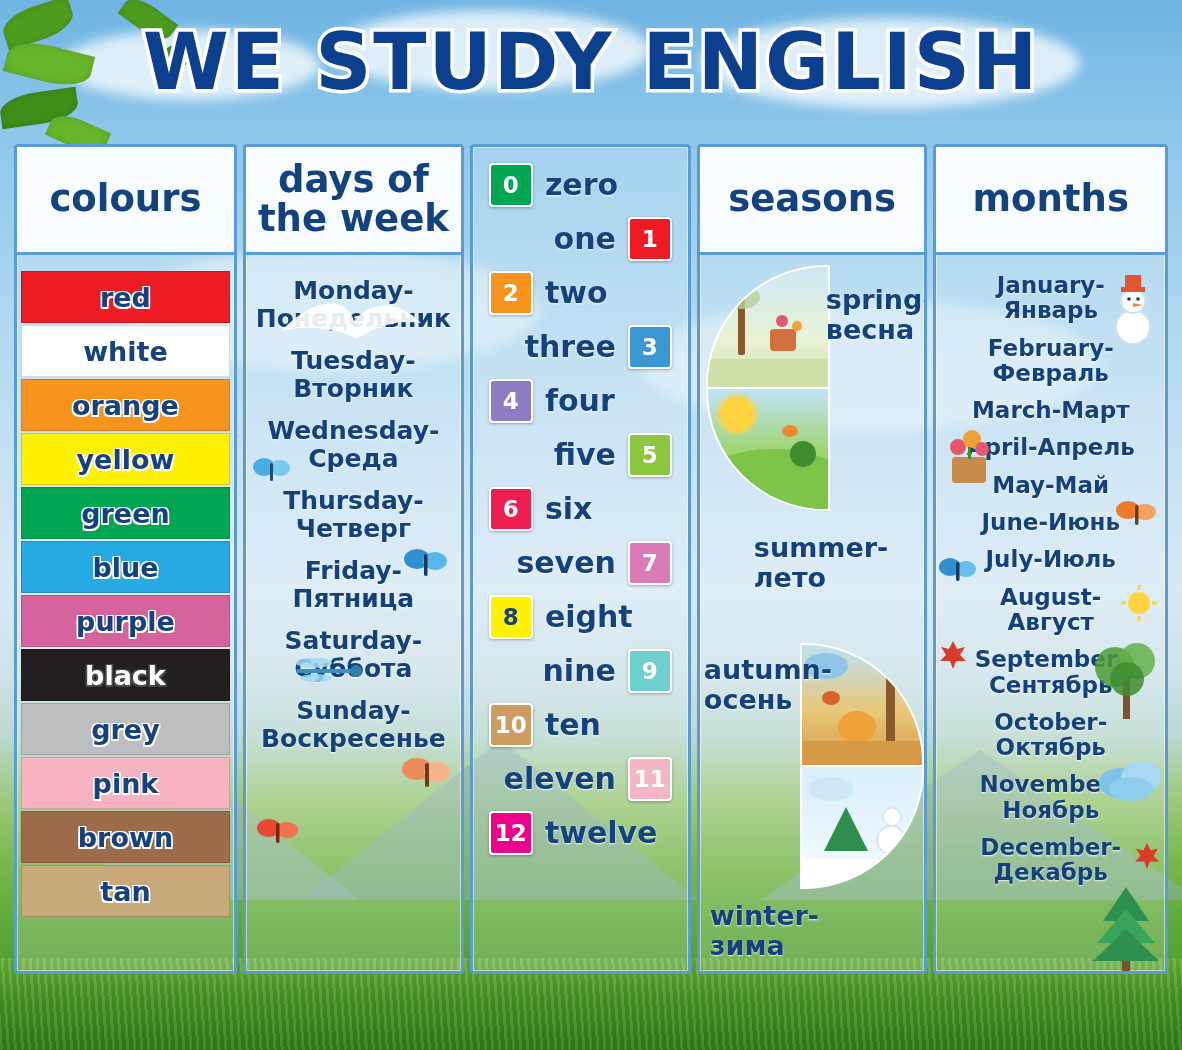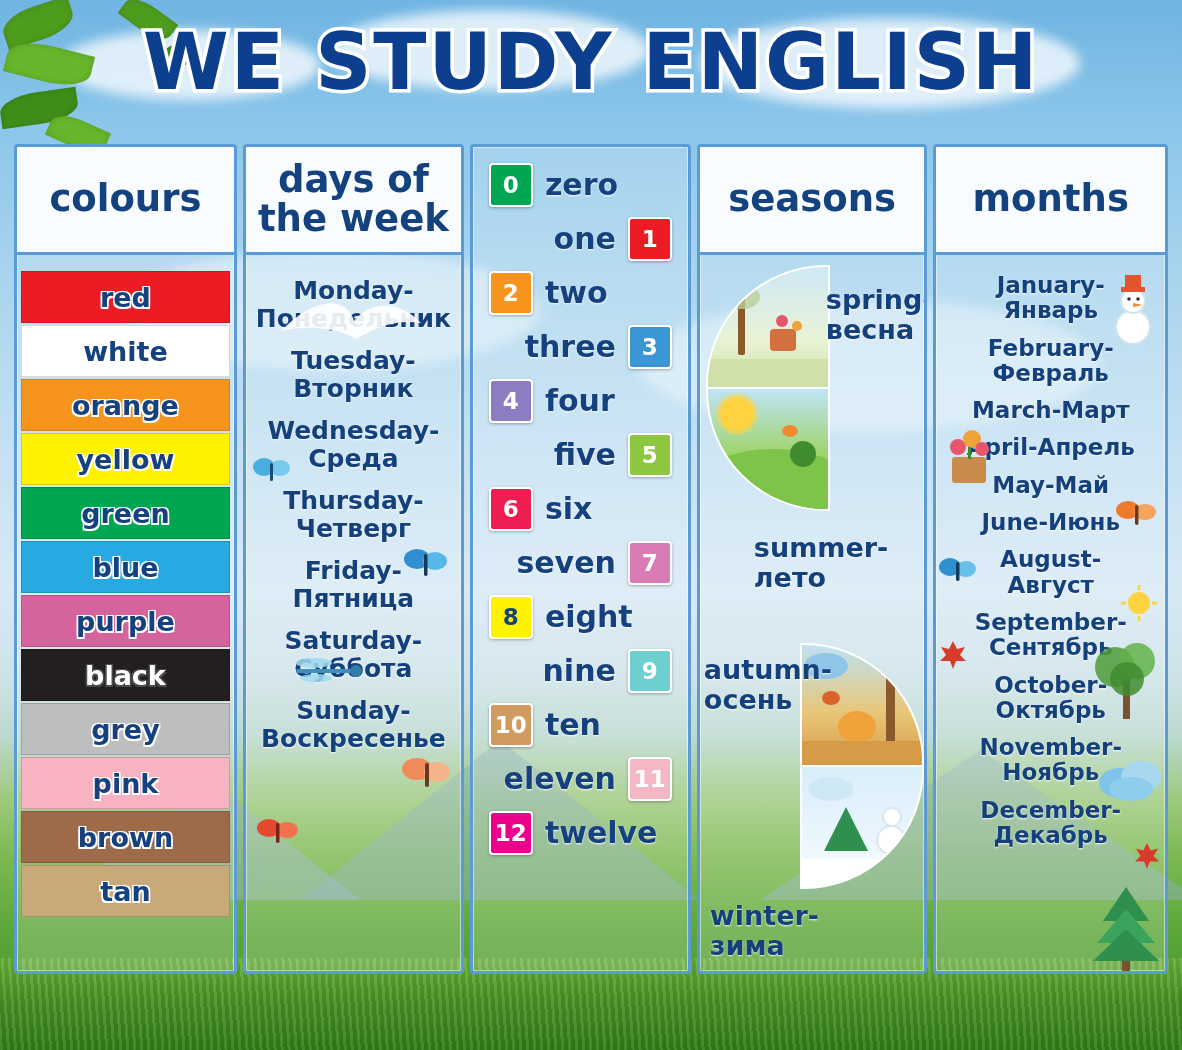--- a/index.html
+++ b/index.html
@@ -529,20 +529,21 @@
         <span>months</span>
       </div>
       <div class="col-body">
         <div class="months-list" id="months-list">
             <div class="month-item"><span>January-</span><br><span>Январь</span></div>
             <div class="month-item"><span>February-</span><br><span>Февраль</span></div>
             <div class="month-item"><span>March-Март</span></div>
             <div class="month-item"><span>April-Апрель</span></div>
             <div class="month-item"><span>May-Май</span></div>
             <div class="month-item"><span>June-Июнь</span></div>
+            <div class="month-item"><span>July-Июль</span></div>
             <div class="month-item"><span>August-</span><br><span>Август</span></div>
             <div class="month-item"><span>September-</span><br><span>Сентябрь</span></div>
             <div class="month-item"><span>October-</span><br><span>Октябрь</span></div>
             <div class="month-item"><span>November-</span><br><span>Ноябрь</span></div>
             <div class="month-item"><span>December-</span><br><span>Декабрь</span></div>
           </div>
 
         <div class="sprite" style="right:6px; top:18px;">
           <svg width="52" height="74" viewBox="0 0 52 74">
               <circle cx="26" cy="54" r="17" fill="#fff" stroke="#cfe3ef" stroke-width="2"></circle>

